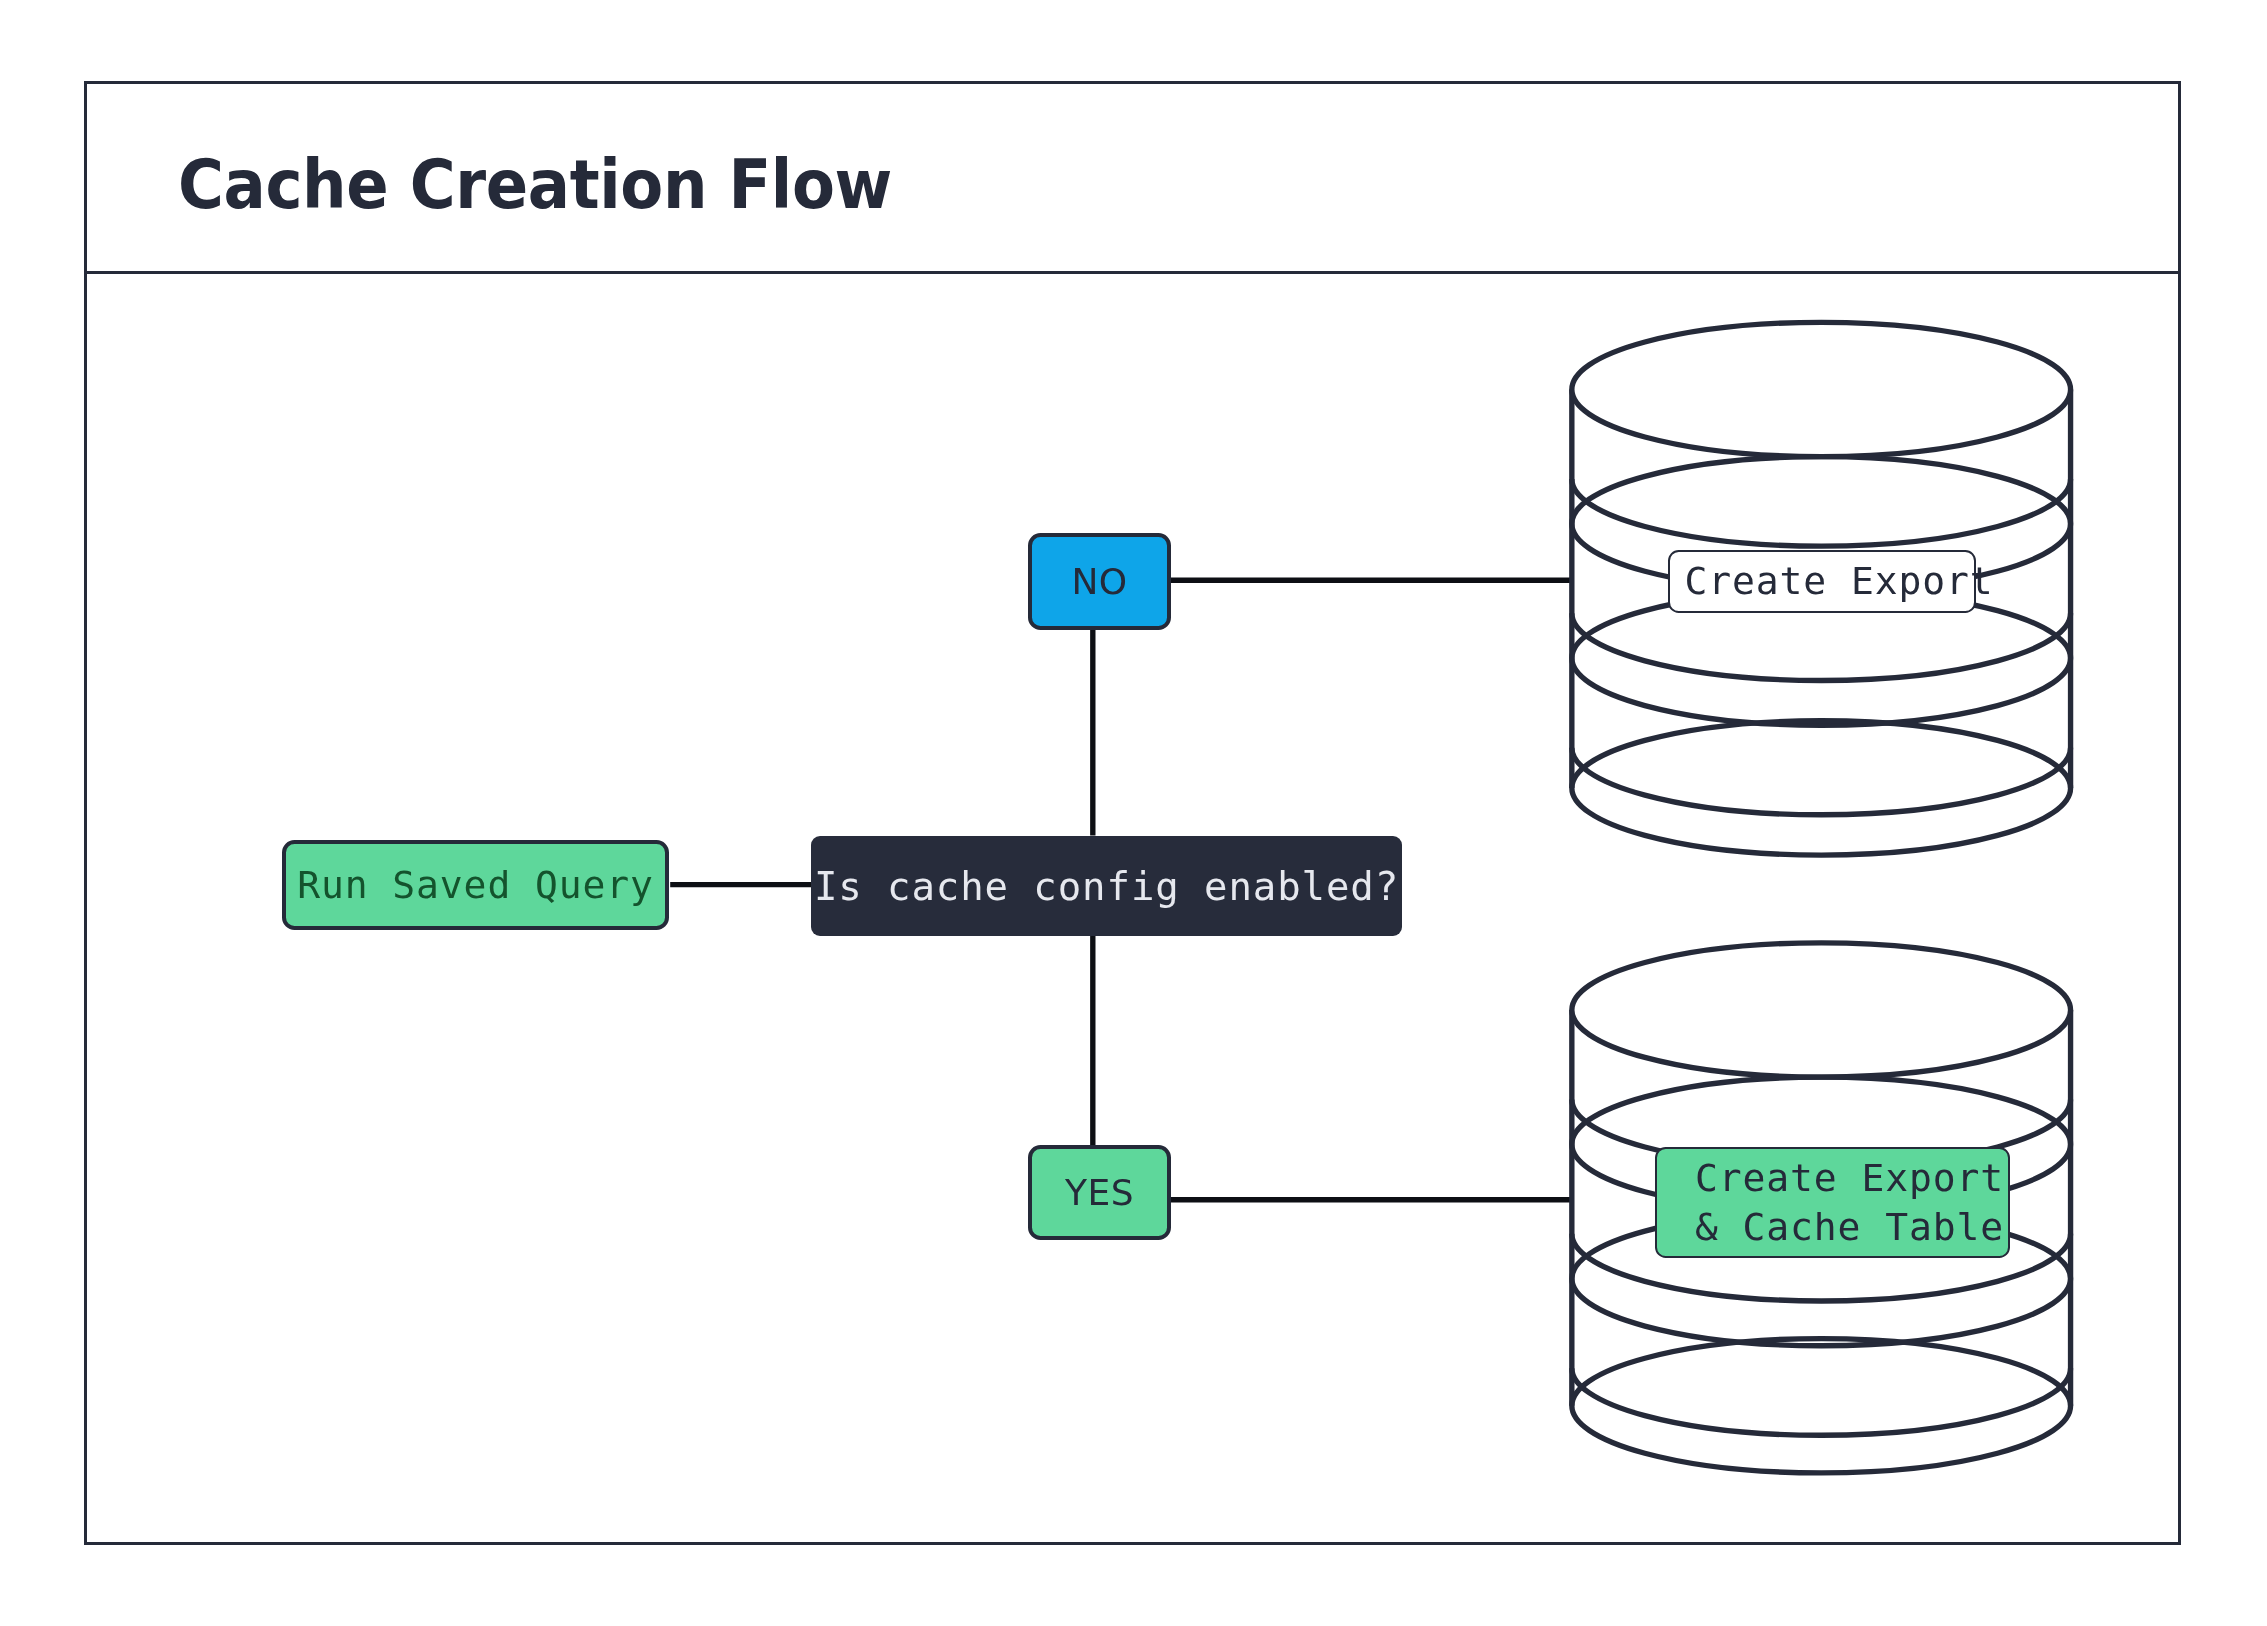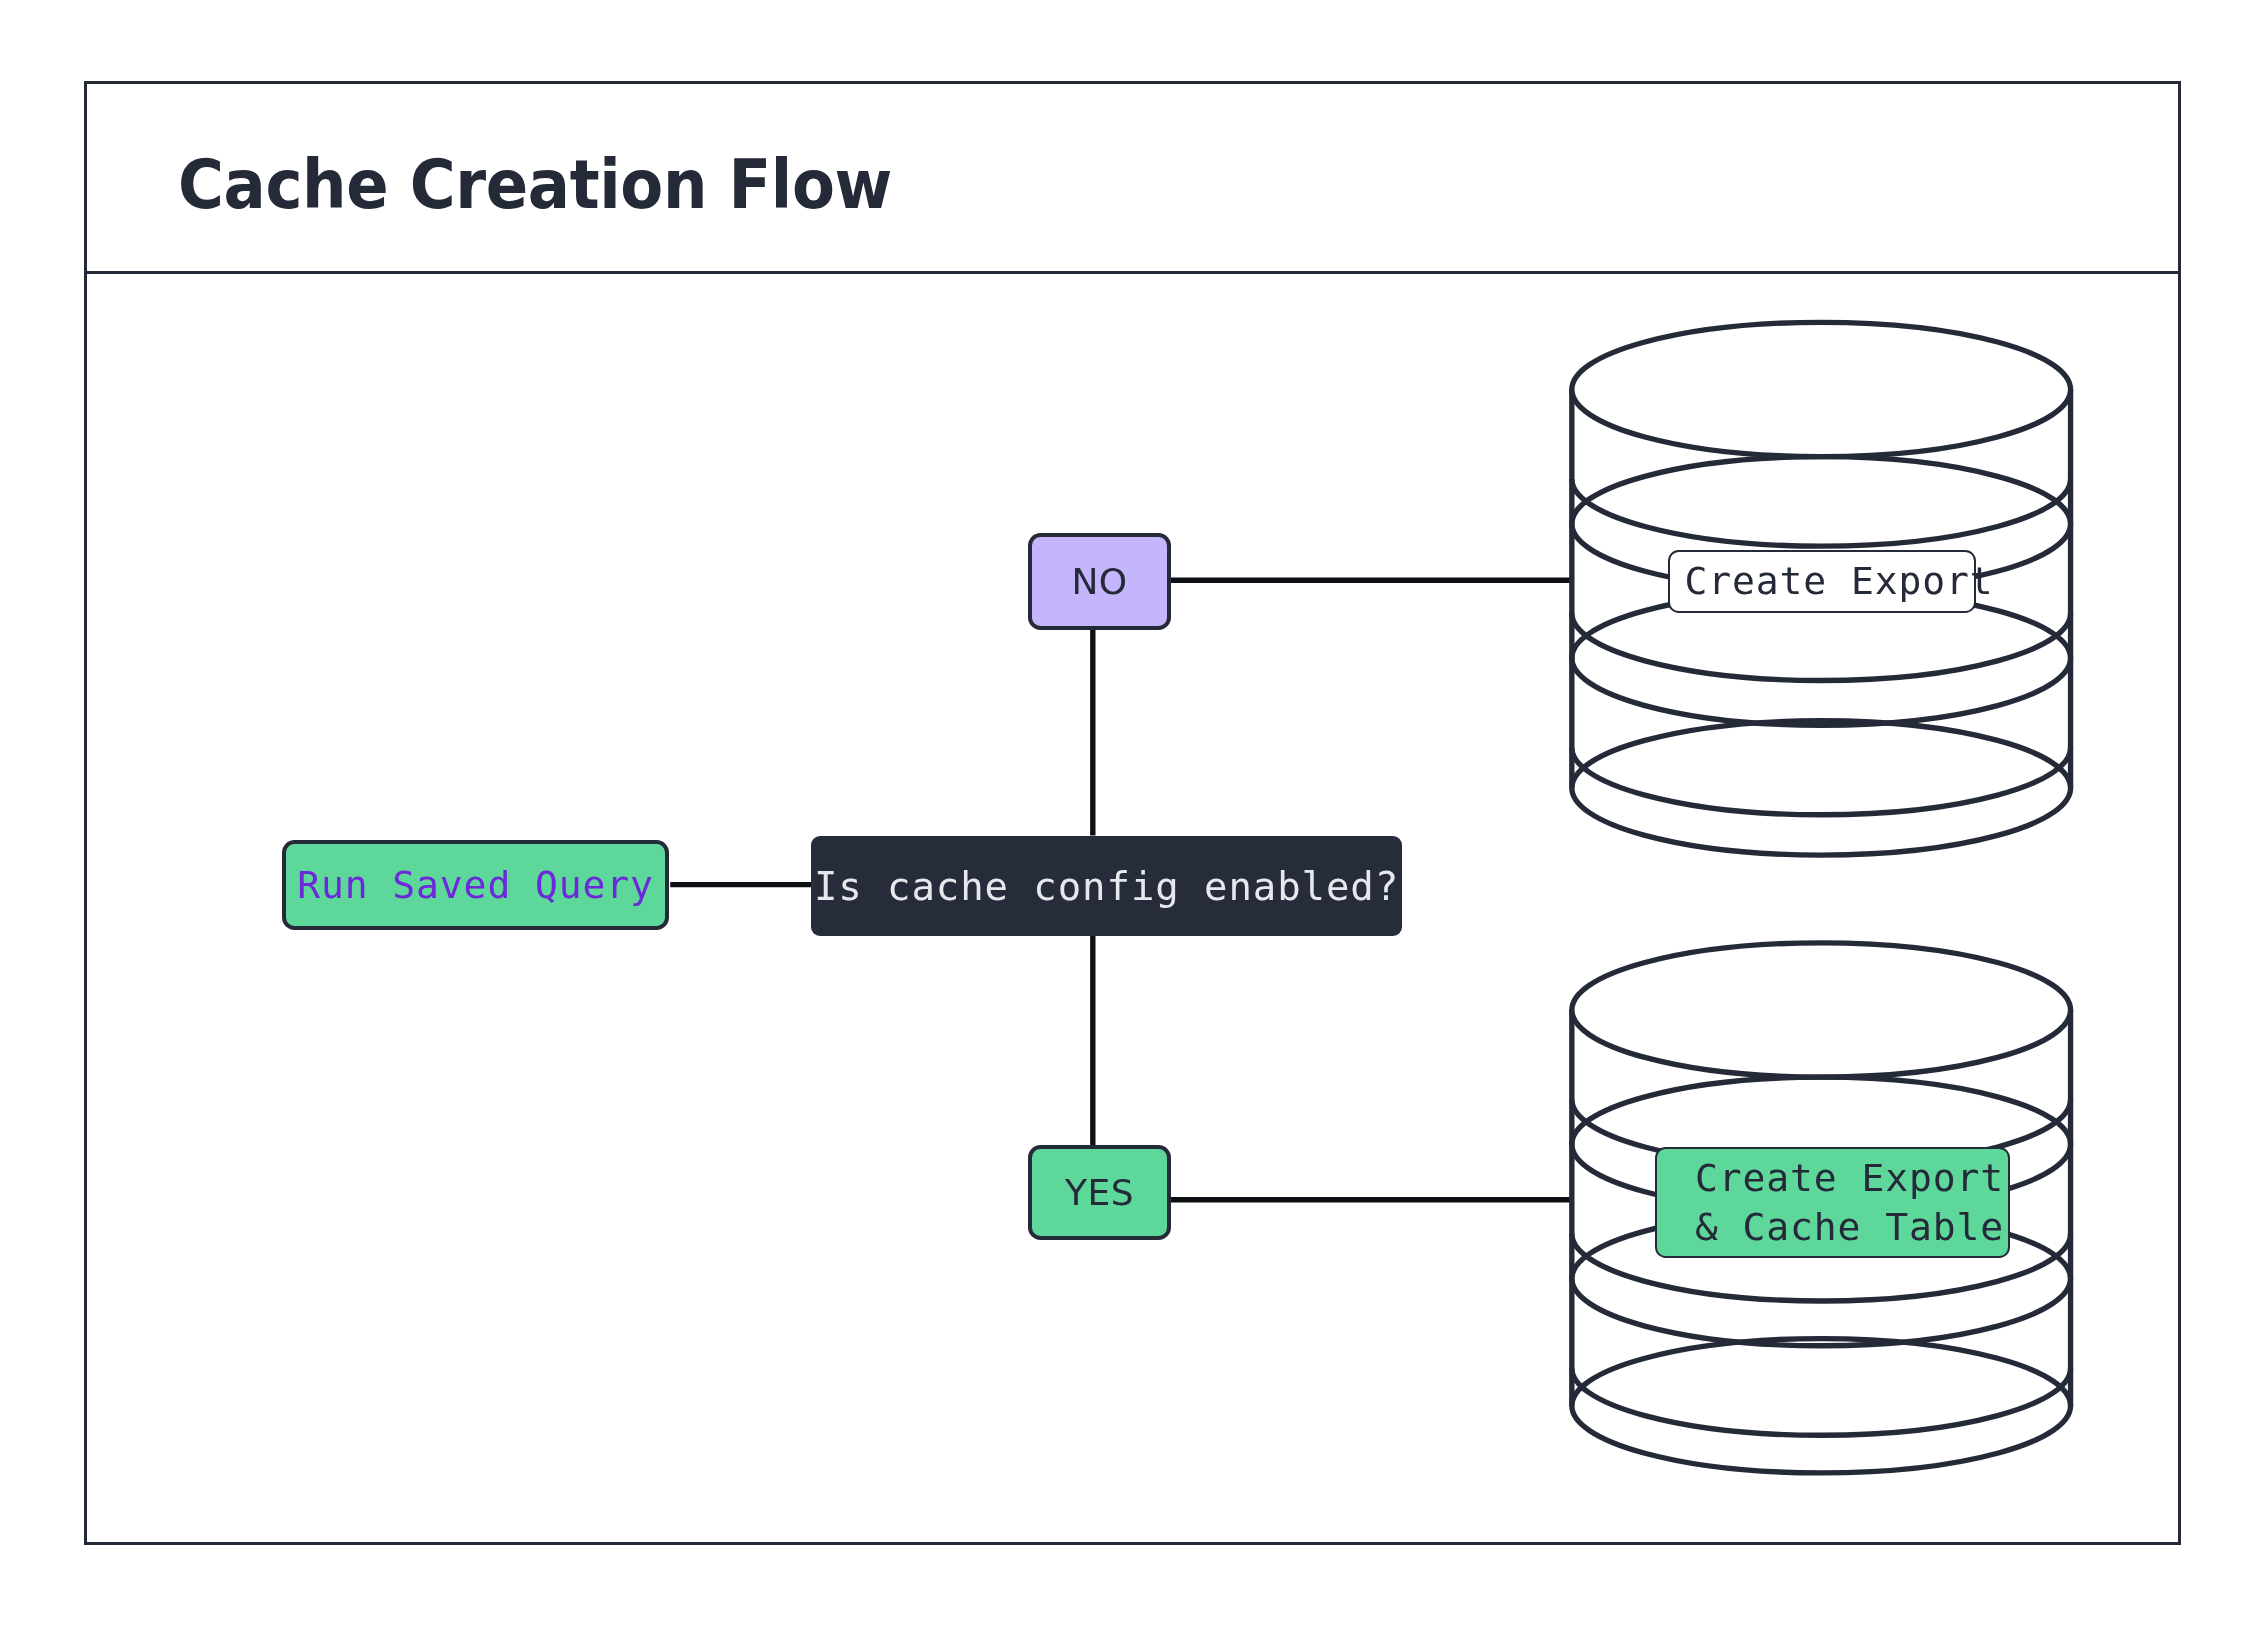--- a/index.html
+++ b/index.html
@@ -85,42 +85,42 @@
     justify-content: center;
     text-align: center;
   }
 
   .node-process {
     border: 4.5px solid #252a39;
     border-radius: 12.5px;
     background: #5ed79b;
     font-family: "DejaVu Sans Mono", "Liberation Mono", monospace;
     font-size: 38px;
-    color: #6d28d9;
+    color: #14532d;
     letter-spacing: 0.9px;
   }
 
   .node-decision {
     border-radius: 9px;
     background: #272c3b;
     font-family: "DejaVu Sans Mono", "Liberation Mono", monospace;
     font-size: 39px;
     color: #e6e8ee;
     letter-spacing: 0.9px;
   }
 
   .node-label {
     border: 4.5px solid #252a39;
     border-radius: 12.5px;
     font-family: "DejaVu Sans", "Liberation Sans", sans-serif;
     font-size: 36px;
     color: #252a39;
     letter-spacing: 0.4px;
   }
-  .node-label.white { background: #c4b5fd; }
+  .node-label.white { background: #0ea5e9; }
   .node-label.green { background: #5ed79b; }
 
   .db-caption {
     position: absolute;
     box-sizing: border-box;
     display: flex;
     align-items: center;
     justify-content: center;
     text-align: center;
     border: 2.7px solid #252a39;

